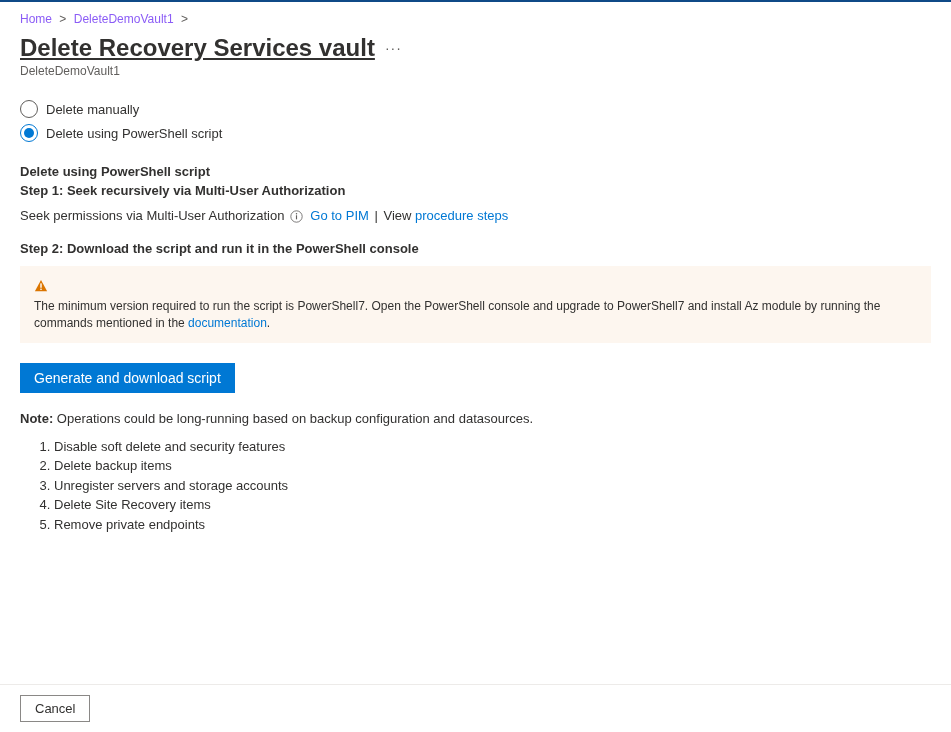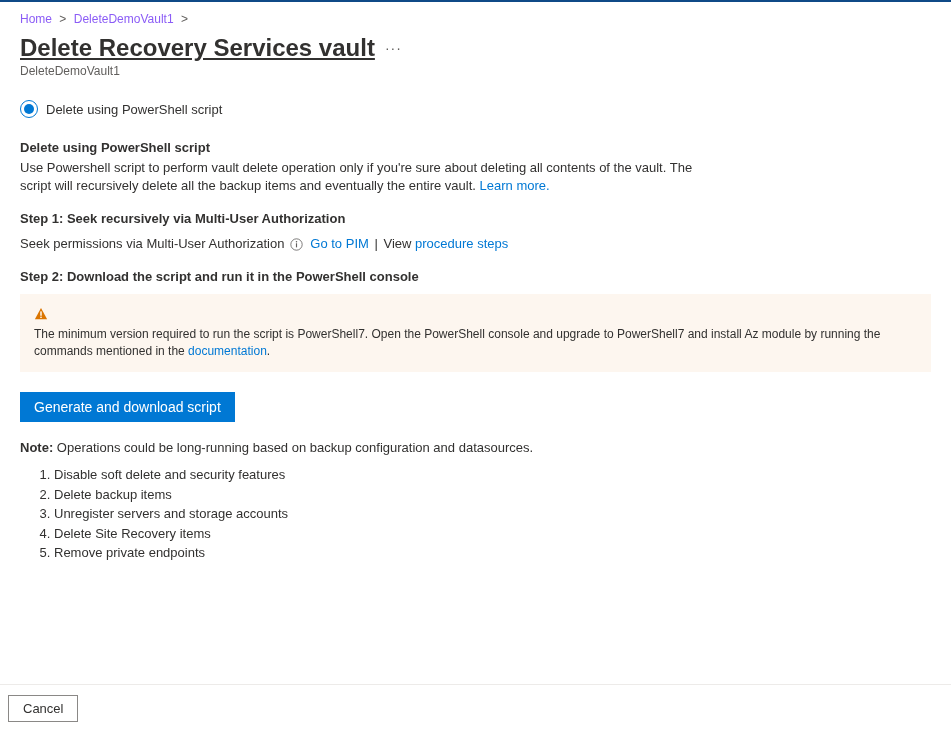--- a/index.html
+++ b/index.html
@@ -153,21 +153,21 @@
       line-height: 1.5;
       margin-bottom: 8px;
     }
     .ops-list {
       list-style: decimal;
       padding-left: 34px;
       font-size: 13px;
       line-height: 1.5;
     }
     .footer {
-      padding: 10px 8px;
+      padding: 10px 20px;
       border-top: 1px solid #edebe9;
     }
     .secondary-button {
       background: #ffffff;
       color: #323130;
       border: 1px solid #8a8886;
       padding: 5px 14px;
       font-size: 13px;
       cursor: pointer;
       font-family: inherit;
@@ -192,30 +192,30 @@
     <h1>Delete Recovery Services vault</h1>
     <span class="more-icon">···</span>
   </div>
   <div class="header-subtitle">DeleteDemoVault1</div>
 </div>
 
 <div class="content">
 
   <div class="radio-group">
     <div class="radio-item">
+      <div class="radio-circle"></div>
+      <span class="radio-label">Delete manually</span>
+    </div>
+    <div class="radio-item">
       <div class="radio-circle selected"></div>
       <span class="radio-label">Delete using PowerShell script</span>
     </div>
   </div>
 
   <div class="section-heading">Delete using PowerShell script</div>
-  <div class="section-text">
-    <span>Use Powershell script to perform vault delete operation only if you're sure about deleting all contents of the vault. The script will recursively delete all the backup items and eventually the entire vault.</span>
-    <a class="link">Learn more.</a>
-  </div>
 
   <div class="step-heading">Step 1: Seek recursively via Multi-User Authorization</div>
   <div class="step-body">
     <span>Seek permissions via Multi-User Authorization</span>
     <span class="info-icon">
       <svg width="13" height="13" viewBox="0 0 16 16">
         <circle cx="8" cy="8" r="7" fill="none" stroke="#605e5c" stroke-width="1"></circle>
         <circle cx="8" cy="4.5" r="0.9" fill="#605e5c"></circle>
         <rect x="7.3" y="6.5" width="1.4" height="5" fill="#605e5c"></rect>
       </svg>

